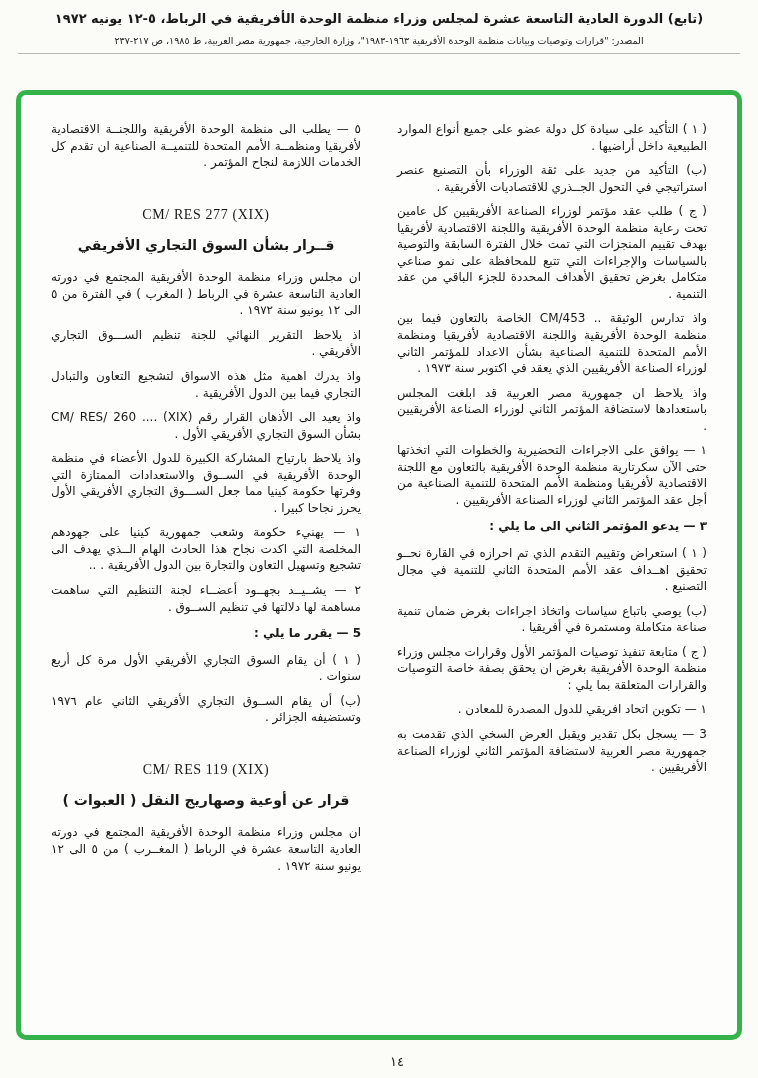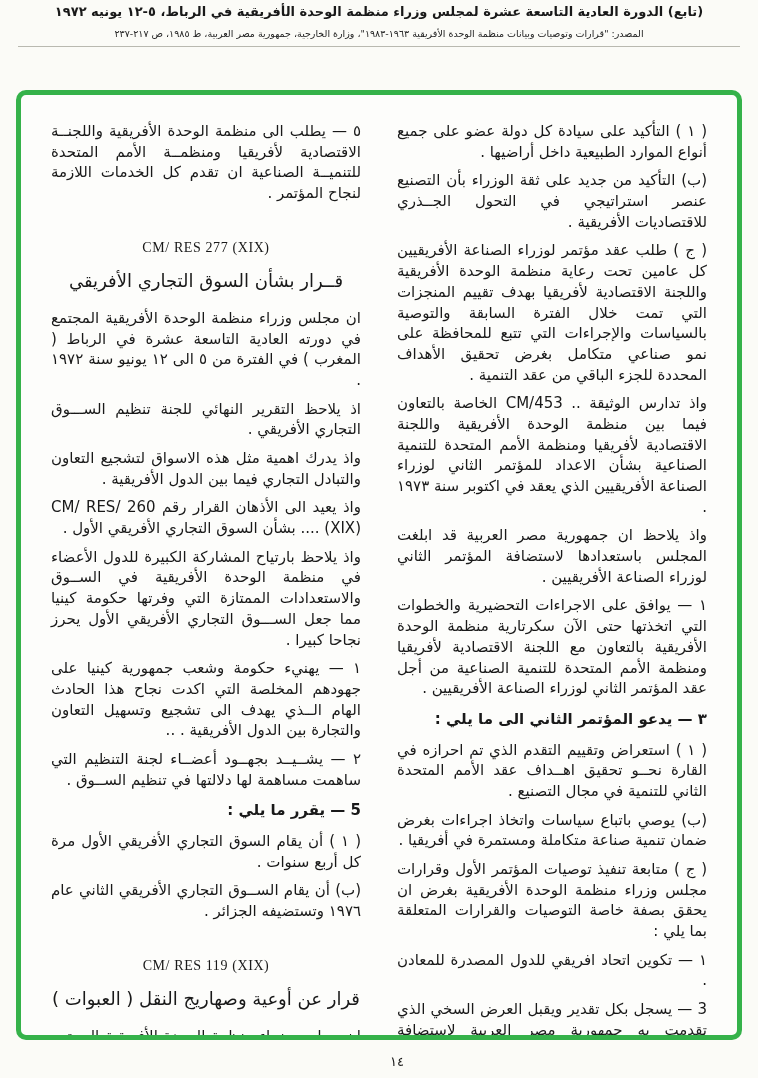--- a/index.html
+++ b/index.html
@@ -5,57 +5,57 @@
   :root { --frame-green:#35b24a; --ink:#191919; --paper:#fbfbf7; }
   * { margin:0; padding:0; box-sizing:border-box; }
   html,body { width:758px; height:1078px; }
   body {
     background:var(--paper);
     color:var(--ink);
     font-family:"DejaVu Sans", sans-serif;
     position:relative;
     overflow:hidden;
   }
-  .page-header { text-align:center; padding-top:4px; }
+  .page-header { text-align:center; padding-top:11px; }
   .header-line1 { font-weight:bold; font-size:13px; letter-spacing:.2px; }
   .header-line2 { font-size:9.5px; margin-top:9px; color:#222; }
   .header-rule { border:none; border-top:1px solid #b9b9b0; margin:7px 18px 0 18px; }
 
   .frame {
     position:absolute;
     left:16px; right:16px; top:90px; bottom:38px;
     border:5px solid var(--frame-green);
     border-radius:10px;
     background:#fdfdfb;
     padding:26px 30px 18px 30px;
     overflow:hidden;
   }
   .columns { display:flex; flex-direction:row; gap:36px; height:100%; }
   .col { flex:1 1 0; min-width:0; }
 
   .block {
-    font-size:15px;
+    font-size:12px;
     line-height:1.38;
     text-align:justify;
     text-justify:inter-word;
     margin-bottom:8px;
   }
   .block.bold { font-weight:bold; margin:10px 0 10px; }
   .block.code {
     direction:ltr;
     text-align:center;
     font-family:"Liberation Serif", serif;
     font-size:14px;
     letter-spacing:.6px;
     margin:34px 0 12px;
   }
   .block.title {
-    font-weight:normal;
+    font-weight:bold;
     text-align:center;
-    font-size:18px;
+    font-size:14px;
     margin:4px 0 14px;
   }
 
   .page-footer {
     position:absolute;
     bottom:8px; left:0; right:0;
     text-align:center;
     padding-left:36px;
   }
   .page-number { font-size:13px; letter-spacing:2px; }

